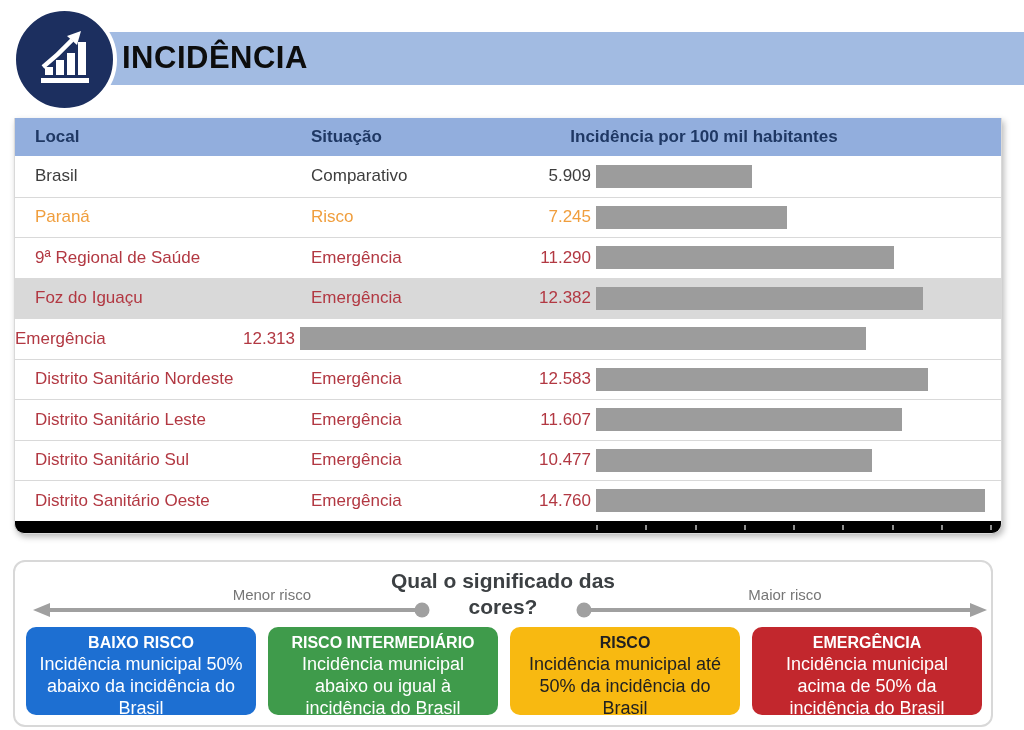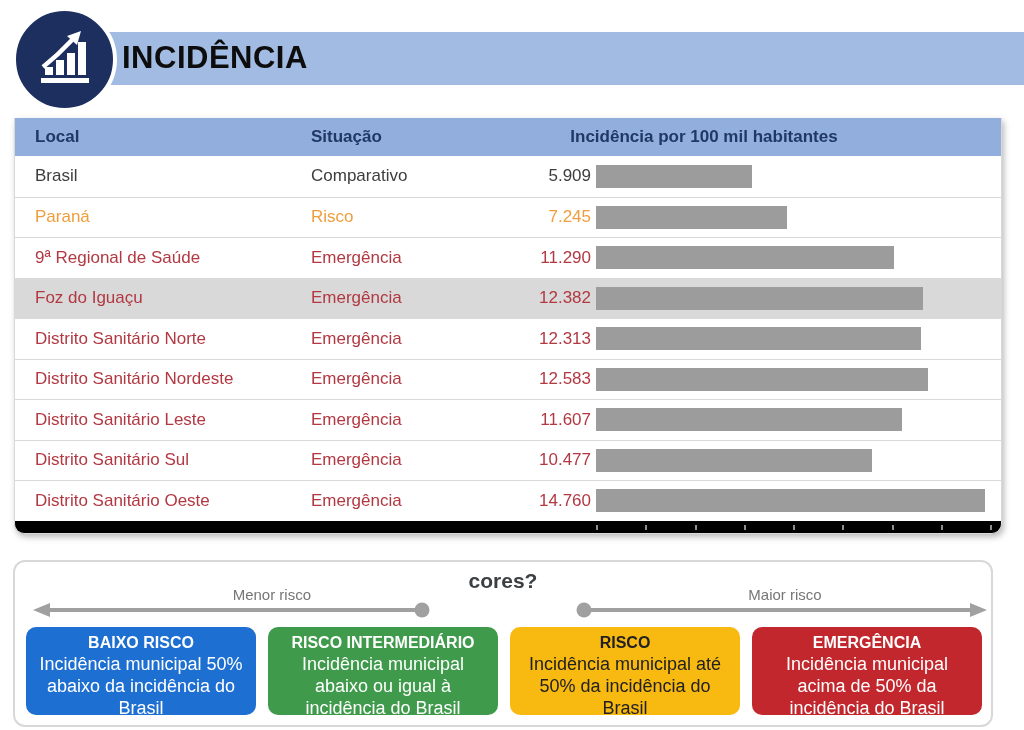--- a/index.html
+++ b/index.html
@@ -111,21 +111,20 @@
   <div class="trow highlight" style="color: rgb(178, 56, 66);">
     <div class="c-local">Foz do Iguaçu</div>
     <div class="c-sit">Emergência</div>
     <div class="c-val">12.382</div>
     <div class="c-bar">
       <div class="bar" style="width: 81.8374%; background: rgb(156, 156, 156);"></div>
     </div>
   </div>
 
   <div class="trow" style="color: rgb(178, 56, 66);">
-    <div class="c-local">Distrito Sanitário Norte</div>
     <div class="c-sit">Emergência</div>
     <div class="c-val">12.313</div>
     <div class="c-bar">
       <div class="bar" style="width: 81.3814%; background: rgb(156, 156, 156);"></div>
     </div>
   </div>
 
   <div class="trow" style="color: rgb(178, 56, 66);">
     <div class="c-local">Distrito Sanitário Nordeste</div>
     <div class="c-sit">Emergência</div>
@@ -170,20 +169,21 @@
         <div class="tick"></div>
         <div class="tick"></div>
         <div class="tick"></div>
         <div class="tick"></div>
         <div class="tick"></div>
       </div>
   </div>
 
   <div class="legend-card">
     <div class="legend-title">
+      <div>Qual o significado das</div>
       <div>cores?</div>
     </div>
     <div class="risk-label menor">Menor risco</div>
     <div class="risk-label maior">Maior risco</div>
     <div class="arrow left">
       <svg width="398" height="16" viewBox="0 0 398 16">
         <line x1="15" y1="8" x2="385" y2="8" stroke="#a0a0a0" stroke-width="4"></line>
         <polygon points="0,8 17,1 17,15" fill="#a0a0a0"></polygon>
         <circle cx="389" cy="8" r="7.5" fill="#a0a0a0"></circle>
       </svg>

